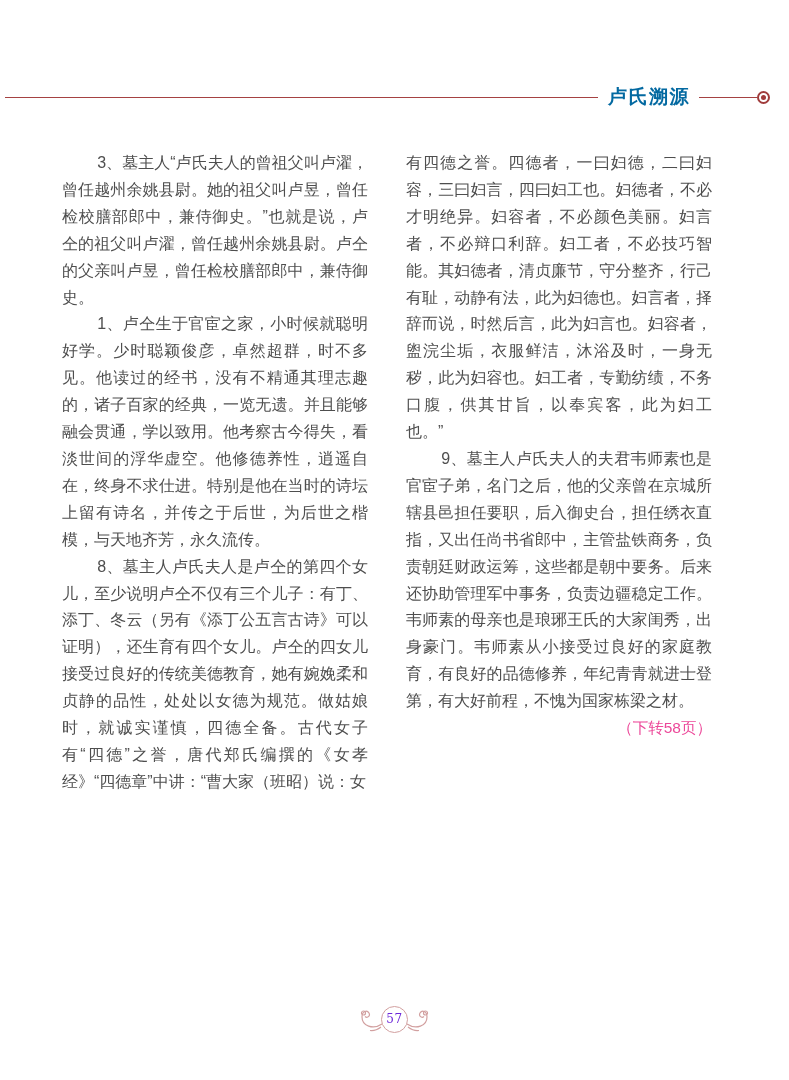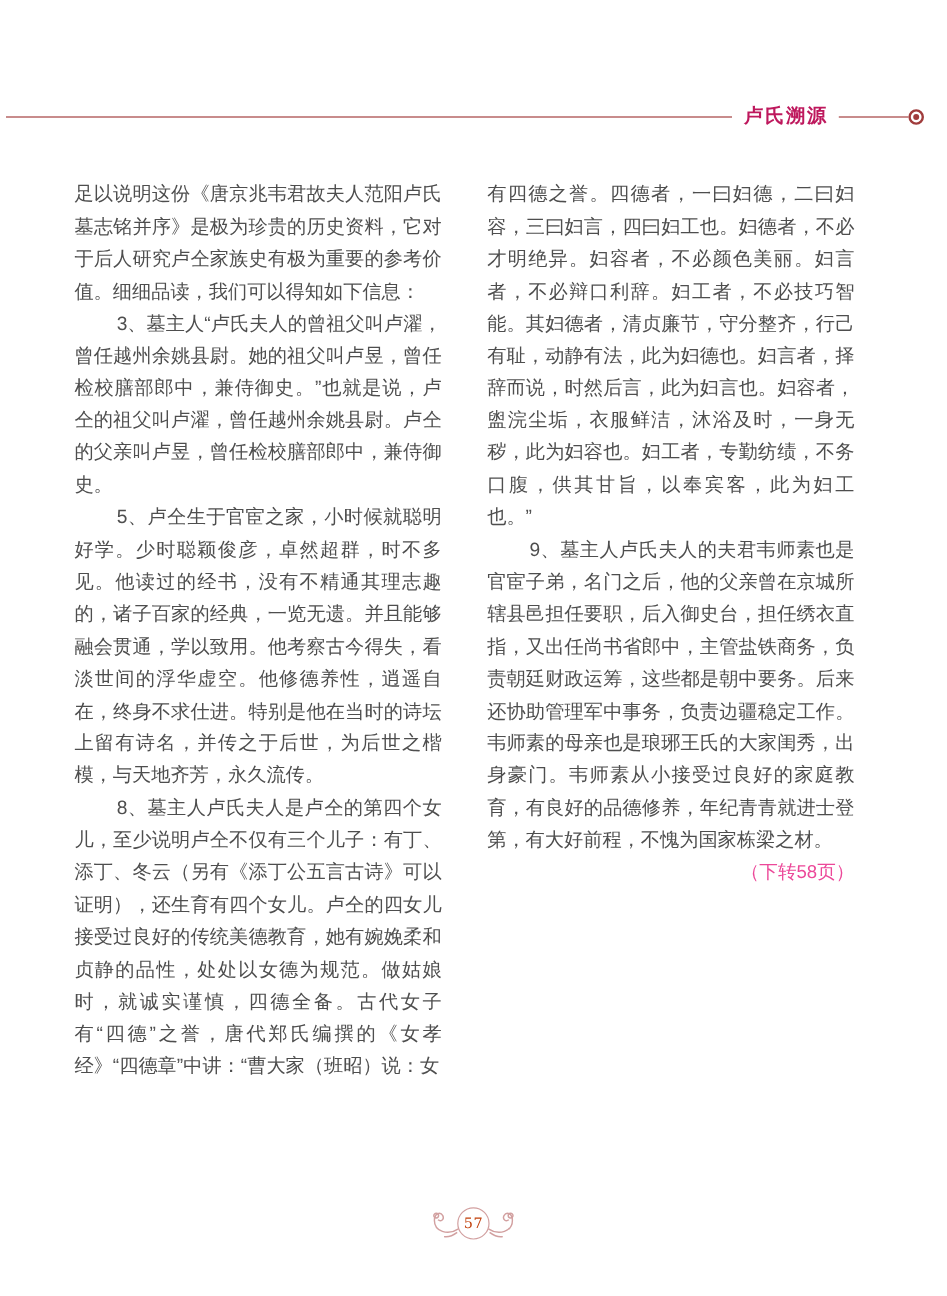--- a/index.html
+++ b/index.html
@@ -31,22 +31,22 @@
     padding-right: 19px;
     box-sizing: border-box;
   }
   .rule {
     height: 1px;
     background: #a54242;
   }
   .rule.long { flex: 1; }
   .rule.short { width: 58px; }
   .header-title {
-    color: #be185d;
-    font-size: 16px;
+    color: #0369a1;
+    font-size: 19px;
     font-weight: 600;
     letter-spacing: 1.5px;
     margin: 0 9px 0 10px;
     white-space: nowrap;
   }
   .bullseye {
     width: 9px;
     height: 9px;
     border: 2px solid #a03c3c;
     border-radius: 50%;
@@ -115,21 +115,21 @@
     border-radius: 50%;
     display: flex;
     align-items: center;
     justify-content: center;
     margin: 0 -2px;
     position: relative;
     background: #fff;
     z-index: 2;
   }
   .pagenum {
-    color: #c2410c;
+    color: #6d28d9;
     font-size: 12px;
     font-family: "DejaVu Serif", "Liberation Serif", serif;
     letter-spacing: 0.5px;
   }
 </style>
 </head>
 <body>
 
 <div class="page">
 
@@ -137,23 +137,22 @@
     <span class="rule long"></span>
     <span class="header-title">卢氏溯源</span>
     <span class="rule short"></span>
     <span class="bullseye">
         <span class="dot"></span>
       </span>
   </header>
 
   <main class="columns">
     <section class="column" id="col-left">
-        <p class="para">足以说明这份《唐京兆韦君故夫人范阳卢氏墓志铭并序》是极为珍贵的历史资料，它对于后人研究卢仝家族史有极为重要的参考价值。细细品读，我们可以得知如下信息：</p>
         <p class="para indent">3、墓主人“卢氏夫人的曾祖父叫卢濯，曾任越州余姚县尉。她的祖父叫卢昱，曾任检校膳部郎中，兼侍御史。”也就是说，卢仝的祖父叫卢濯，曾任越州余姚县尉。卢仝的父亲叫卢昱，曾任检校膳部郎中，兼侍御史。</p>
-        <p class="para indent">5、卢仝生于官宦之家，小时候就聪明好学。少时聪颖俊彦，卓然超群，时不多见。他读过的经书，没有不精通其理志趣的，诸子百家的经典，一览无遗。并且能够融会贯通，学以致用。他考察古今得失，看淡世间的浮华虚空。他修德养性，逍遥自在，终身不求仕进。特别是他在当时的诗坛上留有诗名，并传之于后世，为后世之楷模，与天地齐芳，永久流传。</p>
+        <p class="para indent">1、卢仝生于官宦之家，小时候就聪明好学。少时聪颖俊彦，卓然超群，时不多见。他读过的经书，没有不精通其理志趣的，诸子百家的经典，一览无遗。并且能够融会贯通，学以致用。他考察古今得失，看淡世间的浮华虚空。他修德养性，逍遥自在，终身不求仕进。特别是他在当时的诗坛上留有诗名，并传之于后世，为后世之楷模，与天地齐芳，永久流传。</p>
         <p class="para indent">8、墓主人卢氏夫人是卢仝的第四个女儿，至少说明卢仝不仅有三个儿子：有丁、添丁、冬云（另有《添丁公五言古诗》可以证明），还生育有四个女儿。卢仝的四女儿接受过良好的传统美德教育，她有婉娩柔和贞静的品性，处处以女德为规范。做姑娘时，就诚实谨慎，四德全备。古代女子有“四德”之誉，唐代郑氏编撰的《女孝经》“四德章”中讲：“曹大家（班昭）说：女</p>
       </section>
     <section class="column" id="col-right">
       <p class="para">有四德之誉。四德者，一曰妇德，二曰妇容，三曰妇言，四曰妇工也。妇德者，不必才明绝异。妇容者，不必颜色美丽。妇言者，不必辩口利辞。妇工者，不必技巧智能。其妇德者，清贞廉节，守分整齐，行己有耻，动静有法，此为妇德也。妇言者，择辞而说，时然后言，此为妇言也。妇容者，盥浣尘垢，衣服鲜洁，沐浴及时，一身无秽，此为妇容也。妇工者，专勤纺绩，不务口腹，供其甘旨，以奉宾客，此为妇工也。”</p>
         <p class="para indent">9、墓主人卢氏夫人的夫君韦师素也是官宦子弟，名门之后，他的父亲曾在京城所辖县邑担任要职，后入御史台，担任绣衣直指，又出任尚书省郎中，主管盐铁商务，负责朝廷财政运筹，这些都是朝中要务。后来还协助管理军中事务，负责边疆稳定工作。韦师素的母亲也是琅琊王氏的大家闺秀，出身豪门。韦师素从小接受过良好的家庭教育，有良好的品德修养，年纪青青就进士登第，有大好前程，不愧为国家栋梁之材。</p>
         <div class="continuation">（下转58页）</div>
     </section>
   </main>
 
   <footer class="page-footer">

